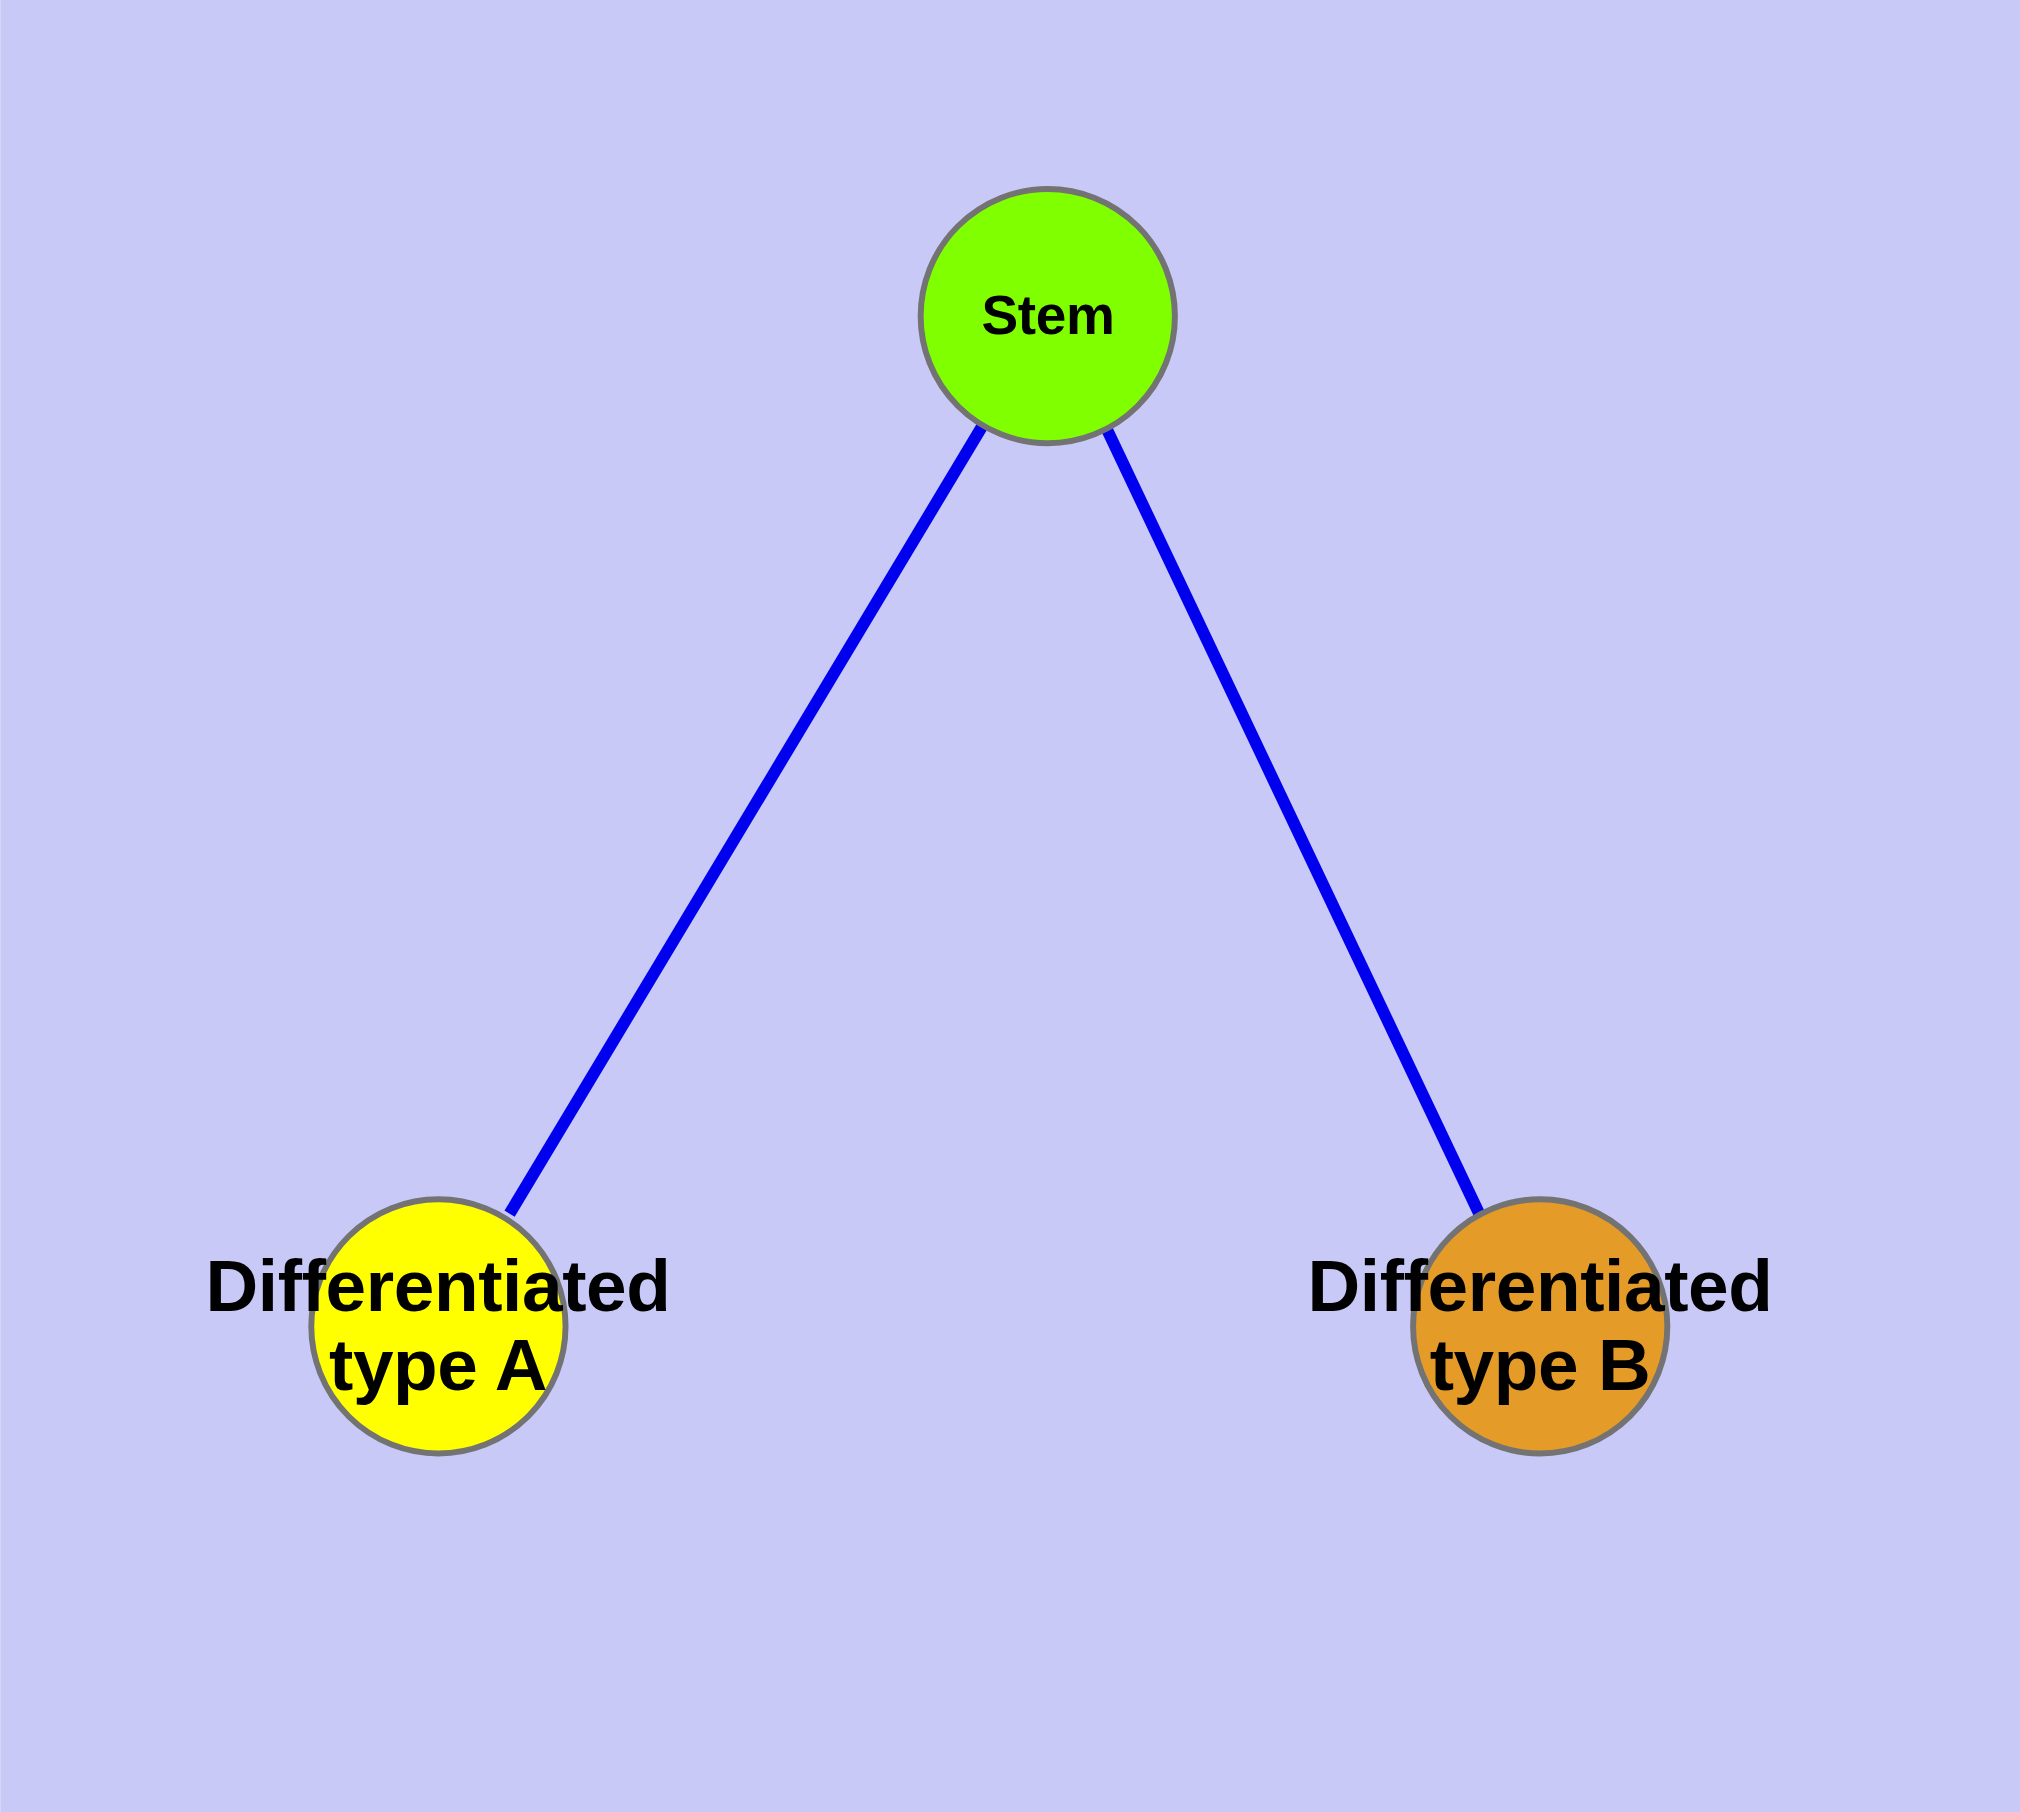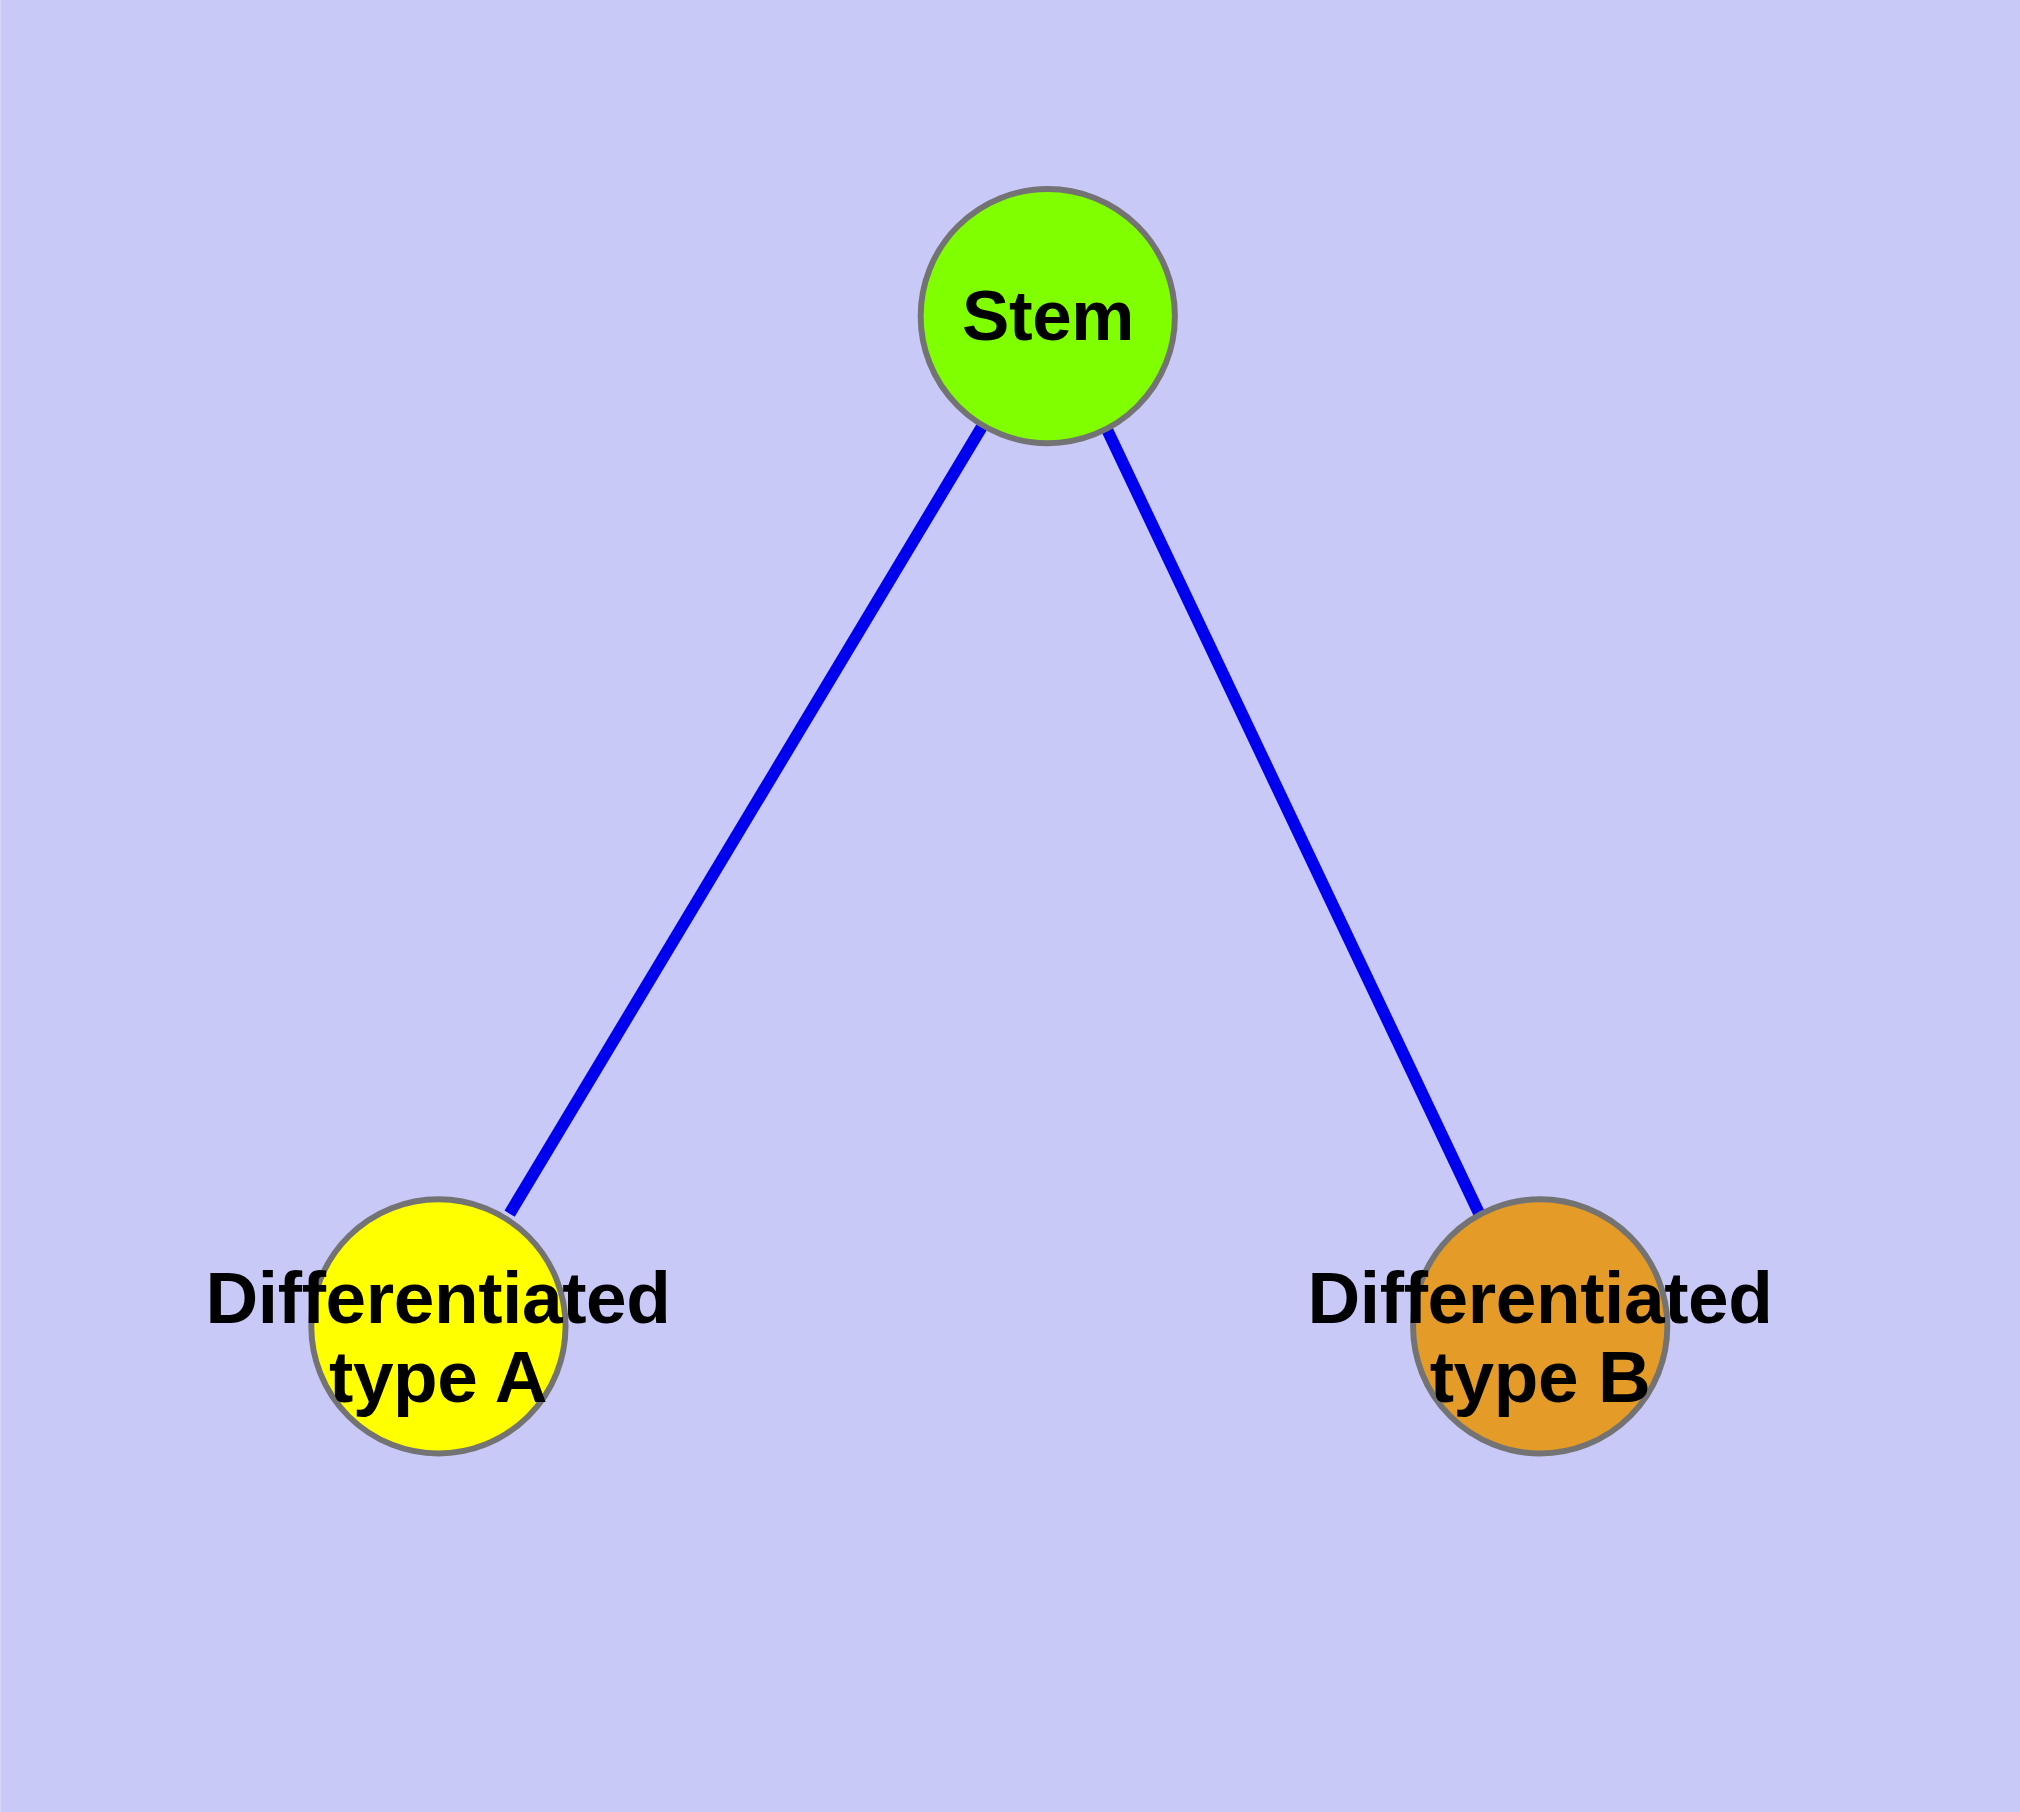--- a/index.html
+++ b/index.html
@@ -29,25 +29,24 @@
     font-weight: bold;
     font-family: "Liberation Sans", "DejaVu Sans", sans-serif;
     text-align: center;
     white-space: pre;
     line-height: 1.08;
     letter-spacing: -0.4px;
     pointer-events: none;
     transform: translate(-50%, -50%);
   }
   .node-label.stem {
-    font-size: 71px;
+    font-size: 55px;
   }
   .node-label.diff {
     font-size: 73px;
-    margin-top: 12px;
   }
 </style>
 </head>
 <body>
 
 <div id="canvas" style="width: 2021px; height: 1812px;">
 
   <svg id="graph-svg" viewBox="0 0 2384 2138" xmlns="http://www.w3.org/2000/svg">
 
     <rect id="bg-rect" x="0" y="0" width="2384" height="2138" fill="#c9c9f8"></rect>

